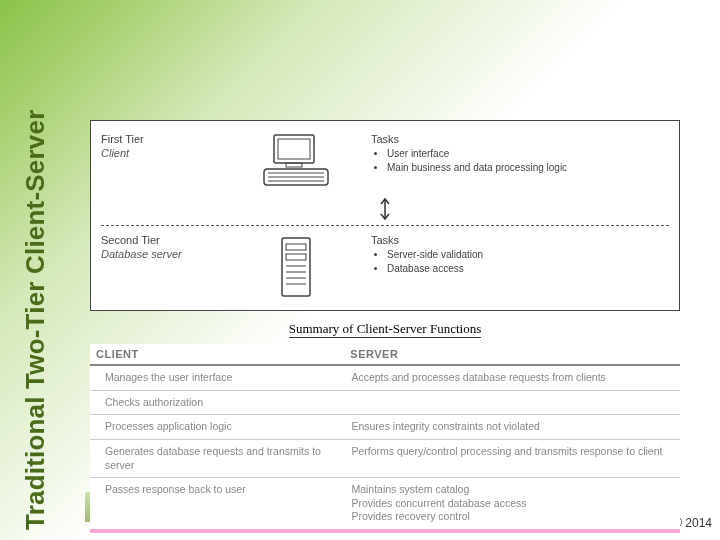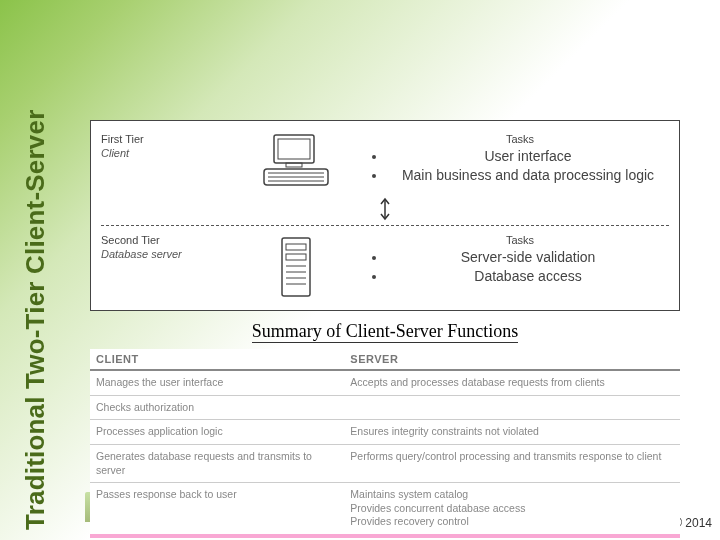--- a/index.html
+++ b/index.html
@@ -73,42 +73,42 @@
     display: flex;
     align-items: flex-start;
     padding: 4px 0;
   }
   .tier-left { width: 120px; }
   .tier-left .t-head { color: #444; font-size: 11px; }
   .tier-left .t-sub  { font-style: italic; color: #555; font-size: 11px; margin-top: 2px; }
 
   .tier-mid { flex: 0 0 150px; display: flex; justify-content: center; }
 
-  .tier-right { flex: 1; text-align: center; }
+  .tier-right { flex: 1; }
   .tier-right .t-head { color: #444; font-size: 11px; margin-bottom: 2px; }
-  .task-list { list-style: disc; margin-left: 16px; color: #444; font-size: 14px; line-height: 1.35; }
+  .task-list { list-style: disc; margin-left: 16px; color: #444; font-size: 10px; line-height: 1.35; }
 
   .tier-divider {
     border-top: 1.5px dashed #555;
     margin: 4px 0 4px 0;
     position: relative;
   }
 
   .arrow-updown {
     display: block; margin: 2px auto 0 auto;
     width: 14px; height: 24px;
   }
 
   .pc-icon { width: 80px; height: 58px; }
   .server-icon { width: 44px; height: 66px; }
 
   .summary-title {
     text-align: center;
     font-family: "Times New Roman", Times, serif;
-    font-size: 18px;
+    font-size: 13px;
     border-bottom: 1px solid #333;
     display: inline-block;
     margin: 10px auto 6px auto;
   }
   .summary-wrap { text-align: center; }
 
   
   .summary {
     background: #fff;
     font-size: 10.5px;
@@ -121,21 +121,21 @@
     padding: 4px 6px;
     font-weight: 700;
     font-size: 11px;
     color: #777;
     letter-spacing: 0.5px;
   }
   .summary-head > div:first-child { width: 44%; }
   .summary-row {
     display: flex;
     border-bottom: 1px solid #ccc;
-    padding: 5px 6px;
+    padding: 5px 15px;
     line-height: 1.3;
     text-align: left;
   }
   .summary-row:last-child { border-bottom: 4px solid #f9a8d4; }
   .summary-row > div:first-child { width: 44%; padding-right: 10px; }
   .summary-row > div:last-child { width: 56%; }
 </style>
 </head>
 <body>
 

